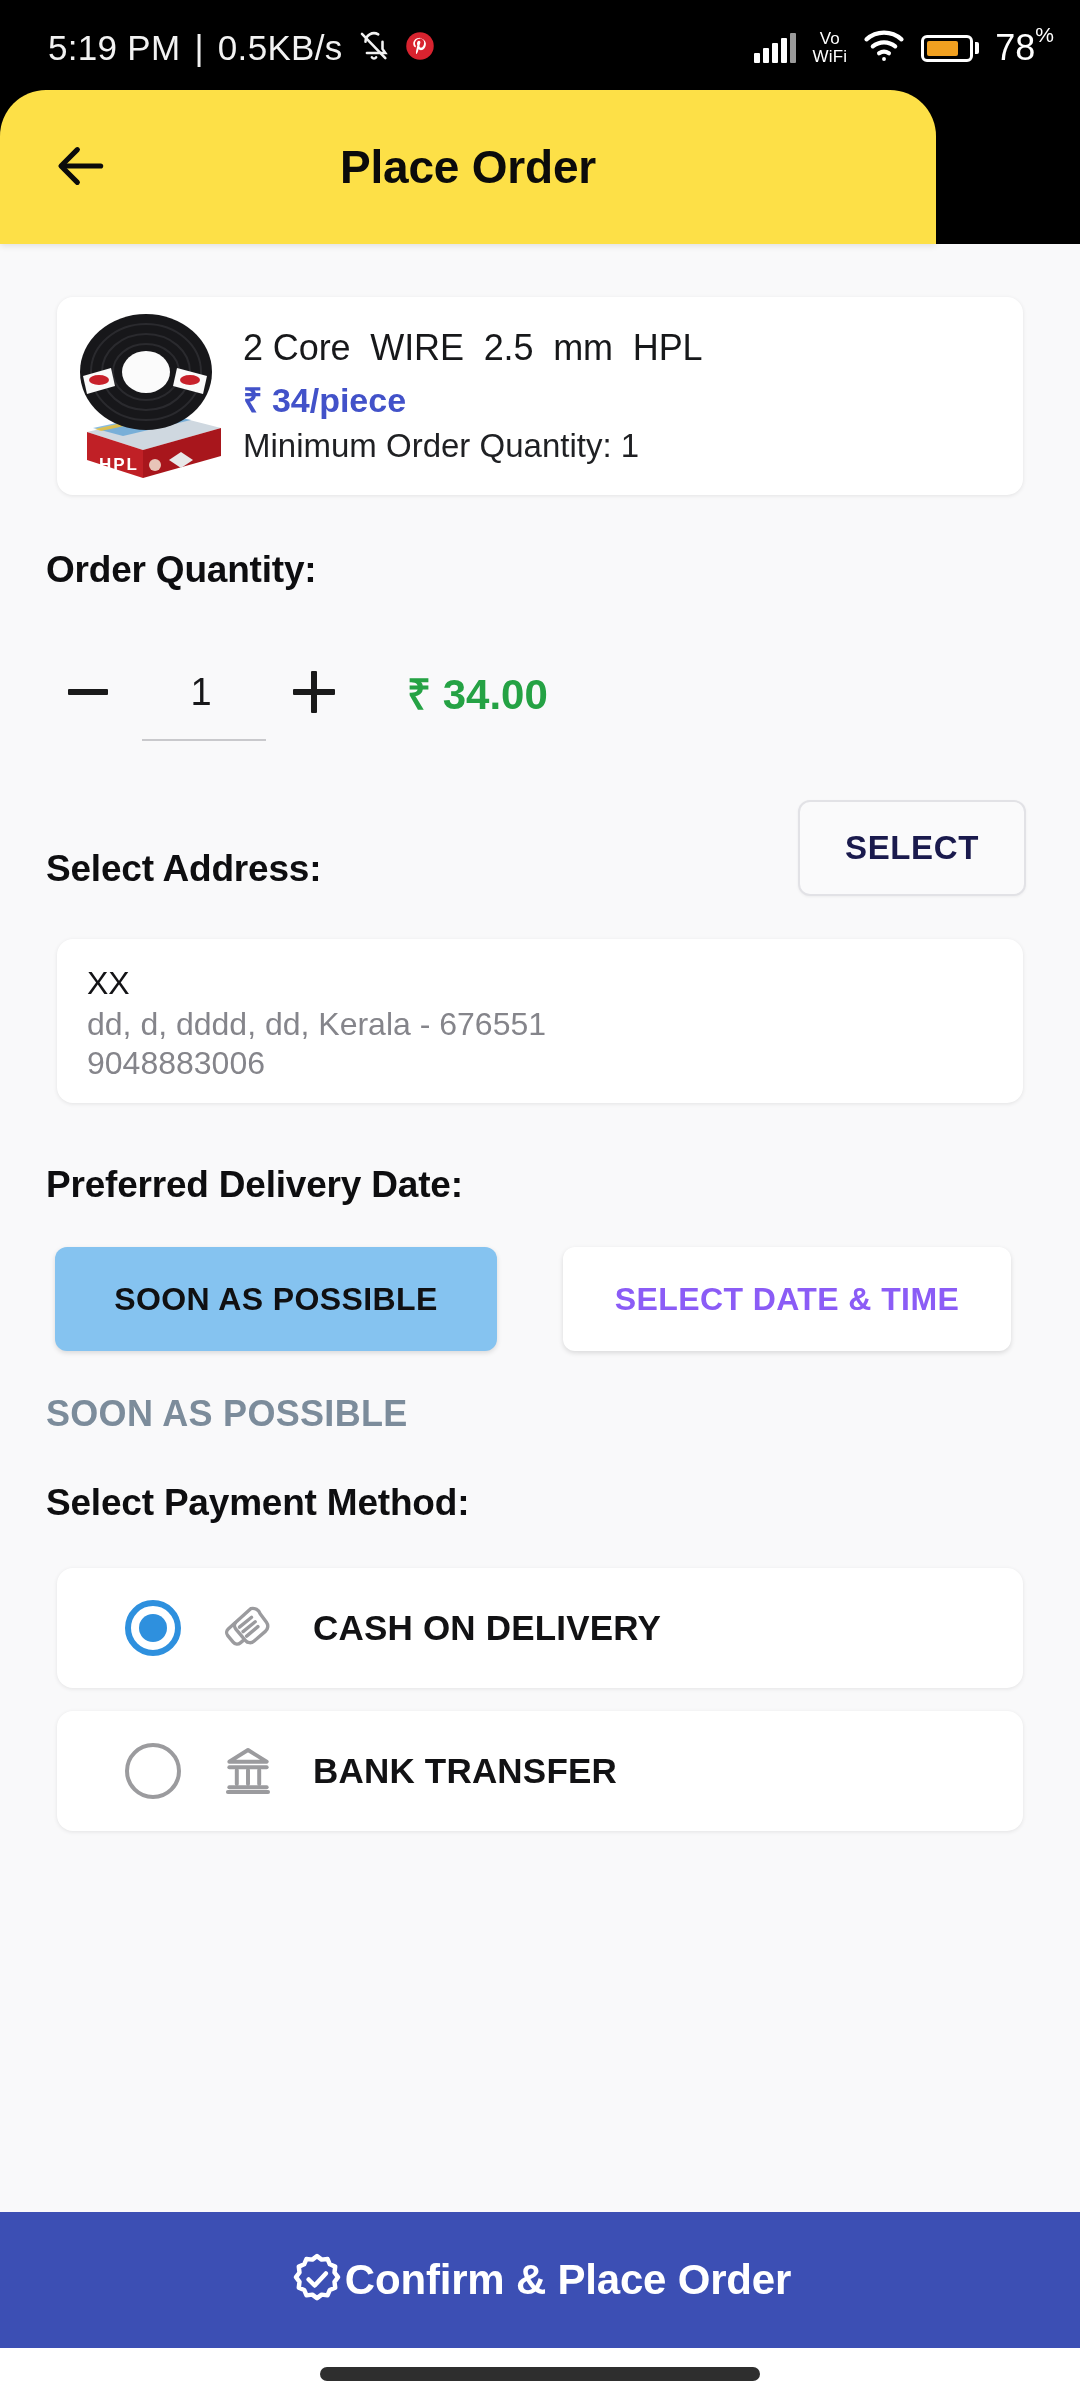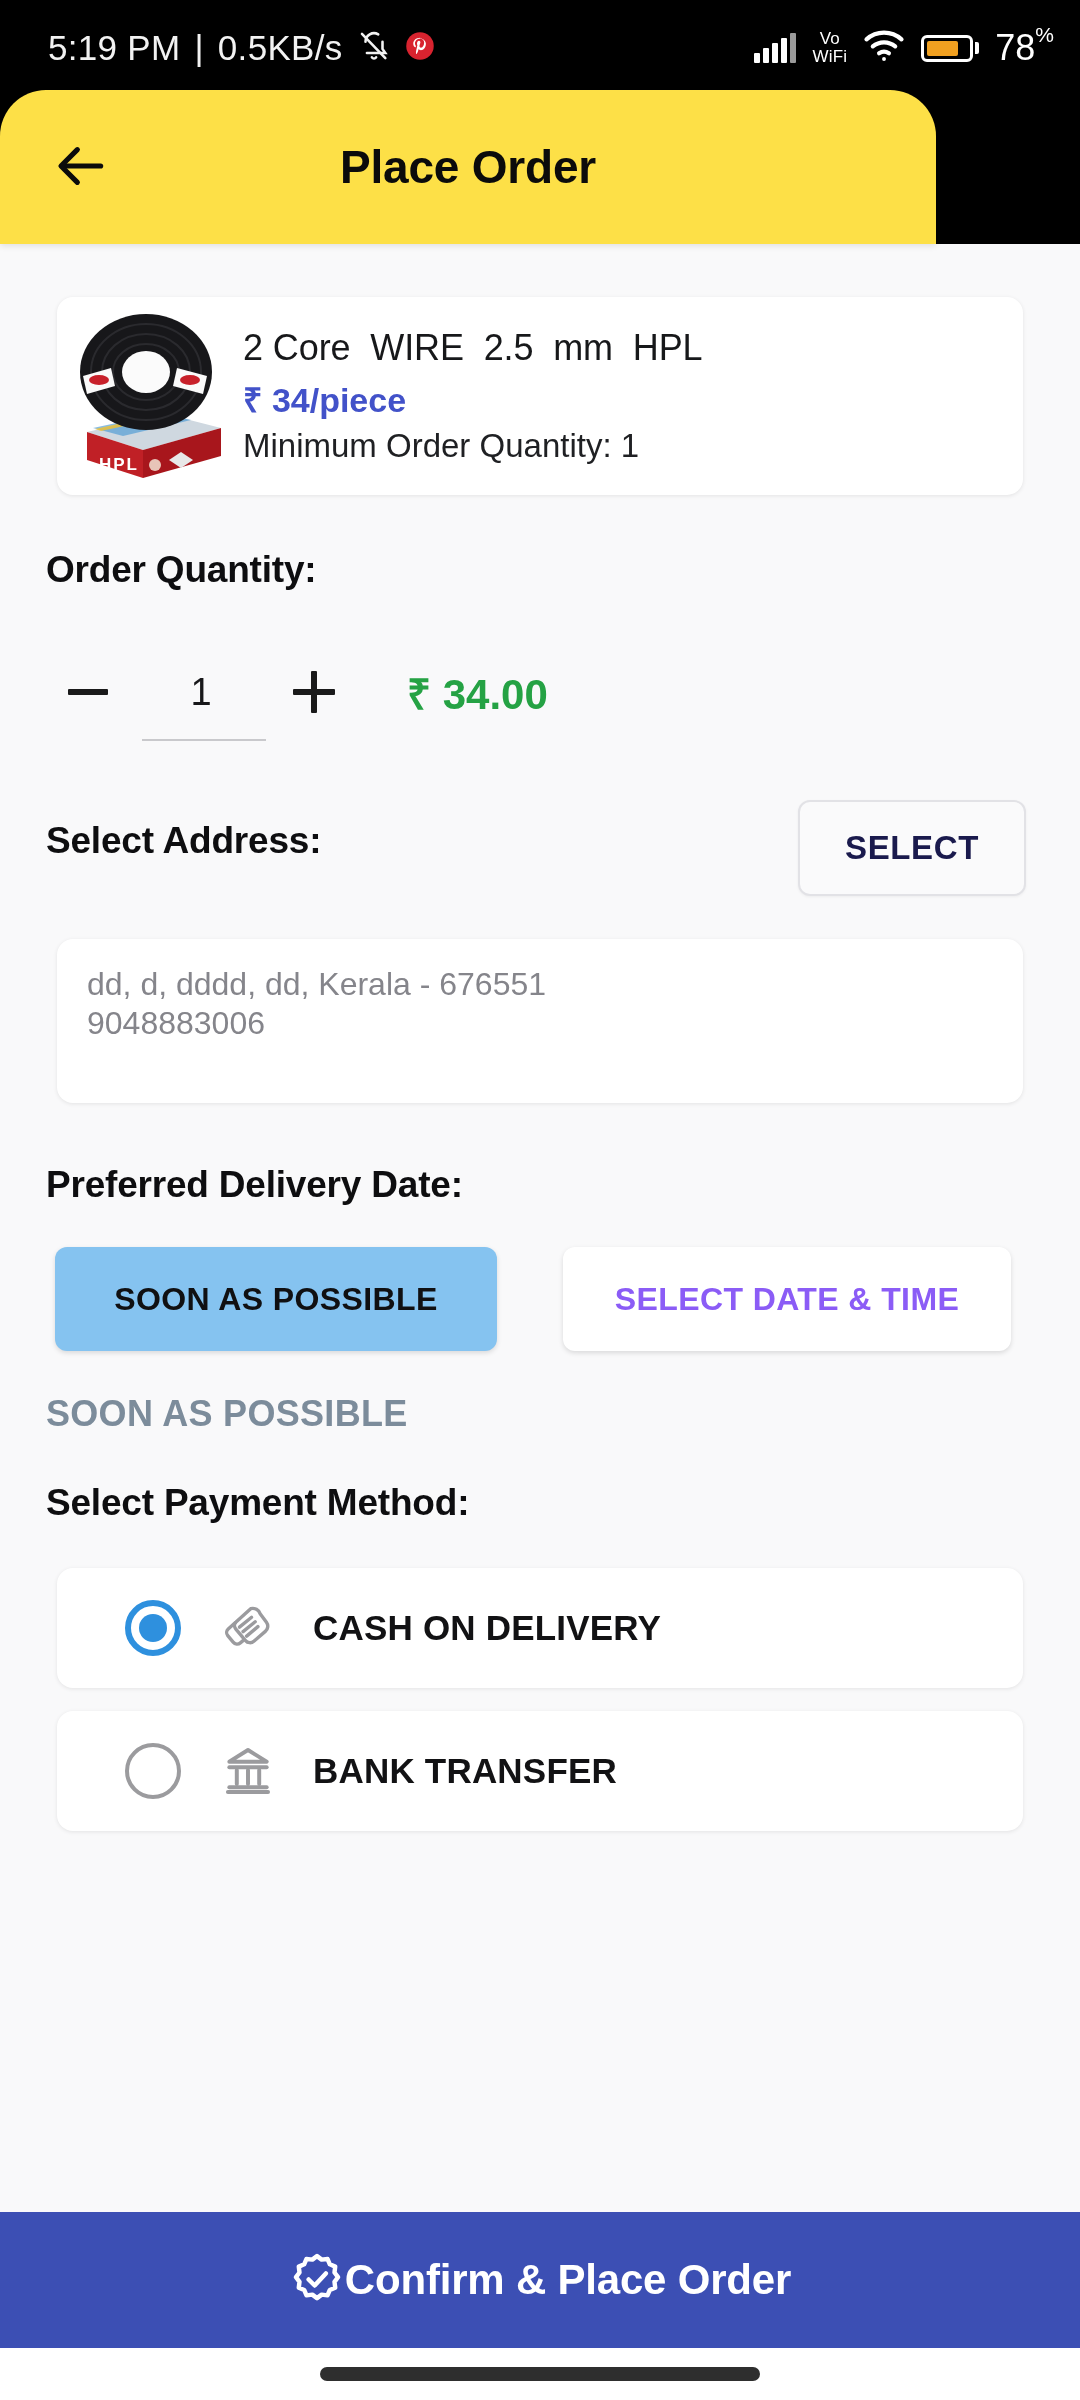--- a/index.html
+++ b/index.html
@@ -120,21 +120,21 @@
   #qty-underline{
     position:absolute; left:12px; right:6px; top:66px;
     height:2px; background:#c9c9cc;
   }
   #qty-total{
     font-size:42px; font-weight:700; color:#25A244;
     margin-left:51px; white-space:nowrap;
   }
 
   
-  #address-title{ position:absolute; left:46px; top:576px; }
+  #address-title{ position:absolute; left:46px; top:604px; }
   #select-address-btn{
     position:absolute; left:798px; top:556px; width:228px; height:96px;
     background:#FAFAFB; border:2px solid #E2E2E6; border-radius:12px;
     font-family:inherit; font-size:33px; font-weight:600; letter-spacing:.6px;
     color:#1A1A4D; cursor:pointer;
     box-shadow:0 1px 3px rgba(0,0,0,.05);
   }
   #address-card{
     position:absolute; left:57px; top:695px; width:966px; height:164px;
     padding:26px 30px;
@@ -320,20 +320,21 @@
     </div>
     <button class="qty-btn">
       <span class="plus-v"></span>
     </button>
     <span id="qty-total">₹ 34.00</span>
   </div>
 
   <div id="address-title" class="section-title">Select Address:</div>
   <button id="select-address-btn">SELECT</button>
   <div id="address-card" class="card">
+    <div id="address-name">XX</div>
     <div class="addr-sub">dd, d, dddd, dd, Kerala - 676551</div>
     <div class="addr-sub">9048883006</div>
   </div>
 
   <div id="delivery-title" class="section-title">Preferred Delivery Date:</div>
   <div id="delivery-btns">
     <button id="btn-asap" class="delivery-btn">SOON AS POSSIBLE</button>
     <button id="btn-pickdate" class="delivery-btn">SELECT DATE &amp; TIME</button>
   </div>
   <div id="delivery-status">SOON AS POSSIBLE</div>

